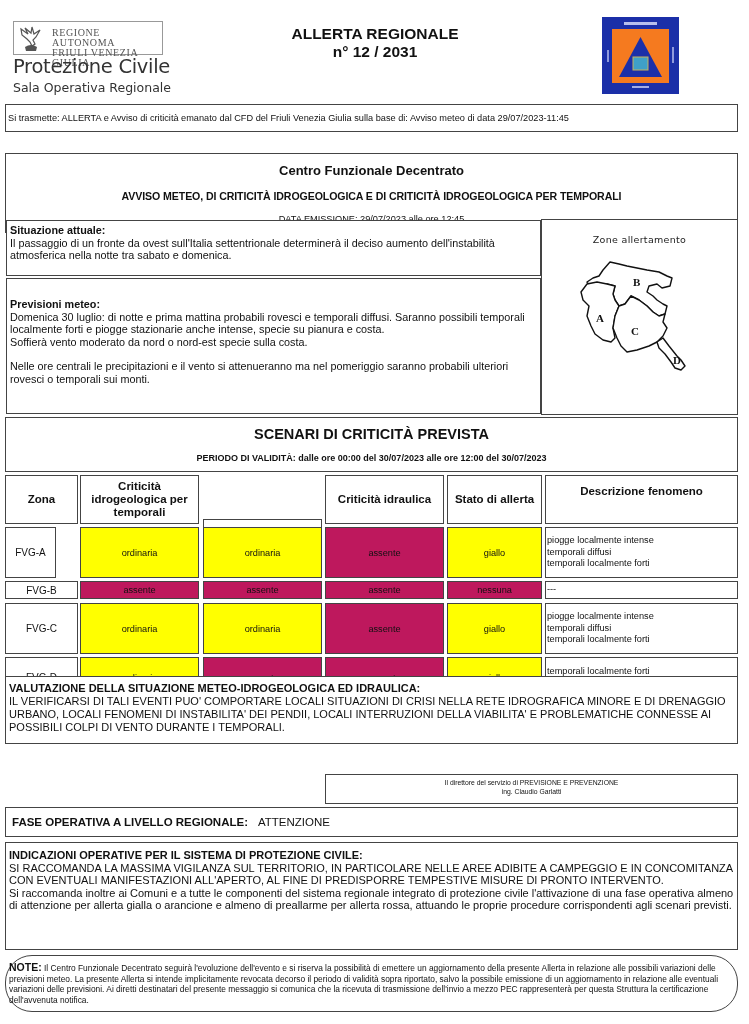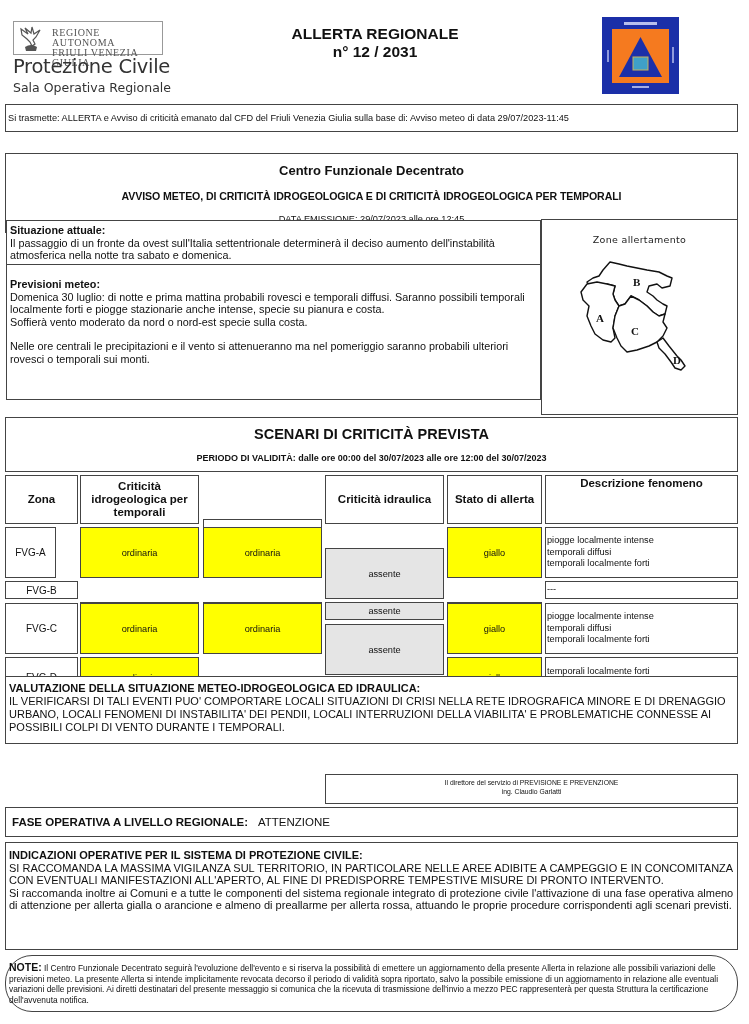--- a/index.html
+++ b/index.html
@@ -26,38 +26,38 @@
   #transmit { left: 5px; top: 104px; width: 733px; height: 28px; font-size: 9.2px; padding: 8px 2px; white-space: nowrap; }
 
   
   #cfd { left: 5px; top: 136px; width: 733px; height: 80px; text-align: center; margin-top: 17px; }
   #cfd-title { position: absolute; left: 0; right: 0; top: 9px; font-weight: bold; font-size: 13px; }
   #cfd-sub { position: absolute; left: 0; right: 0; top: 36px; font-weight: bold; font-size: 10.6px; letter-spacing: -0.1px; }
   #cfd-date { position: absolute; left: 0; right: 0; top: 60px; font-size: 9.2px; }
 
   
   #situazione { left: 6px; top: 220px; width: 535px; height: 56px; padding: 3px 3px; font-size: 10.8px; line-height: 12.5px; }
-  #previsioni { left: 6px; top: 264px; width: 535px; height: 136px; padding: 13px 3px; font-size: 10.8px; line-height: 12.5px; }
+  #previsioni { left: 6px; top: 278px; width: 535px; height: 136px; padding: 19px 3px; font-size: 10.8px; line-height: 12.5px; }
   .sec-head { font-weight: bold; }
   #map-box { left: 541px; top: 219px; width: 197px; height: 196px; }
   #map-label { position: absolute; left: 0; right: 0; top: 14px; text-align: center; font-family: "DejaVu Sans", sans-serif; font-size: 9.5px; letter-spacing: 0.3px; color: #222; }
   #map-svg { position: absolute; left: 35px; top: 36px; }
 
   
   #scenari { left: 5px; top: 417px; width: 733px; height: 55px; text-align: center; }
   #scenari-title { position: absolute; left: 0; right: 0; top: 8px; font-weight: bold; font-size: 14.5px; }
   #scenari-period { position: absolute; left: 0; right: 0; top: 35px; font-weight: bold; font-size: 9px; }
 
   
   .cell { position: absolute; border: 1.5px solid #444; display: flex; align-items: center; justify-content: center; text-align: center; font-size: 9.2px; }
   .hcell { font-weight: bold; font-size: 11.5px; line-height: 13px; background: #fff; }
   .desc { justify-content: flex-start; text-align: left; font-size: 9.2px; line-height: 11.5px; padding-left: 1px; background: #fff; }
   .zone { background: #fff; font-size: 10px; }
   .yellow { background: #ffff00; text-align: center; }
-  .green { background: #e5e5e5; margin-top: 21px; }
+  .green { background: #be185d; }
 
   
   #valutazione { left: 5px; top: 676px; width: 733px; height: 68px; padding: 5px 3px; font-size: 11px; line-height: 13px; }
   #director { left: 325px; top: 774px; width: 413px; height: 30px; text-align: center; font-size: 6.8px; line-height: 9px; padding-top: 3px; }
   #fase { left: 5px; top: 807px; width: 733px; height: 30px; font-size: 11.5px; padding: 8px 6px; }
   #fase .lbl { font-weight: bold; }
   #fase .val { margin-left: 10px; }
   #indicazioni { left: 5px; top: 842px; width: 733px; height: 108px; padding: 6px 3px; font-size: 11px; line-height: 12.6px; }
   #note { left: 5px; top: 955px; width: 733px; height: 57px; padding: 6px 3px; font-size: 8.4px; line-height: 10.6px; border-radius: 27px; }
   #note .lbl { font-weight: bold; font-size: 10.5px; }
@@ -144,21 +144,21 @@
   <div id="scenari-title">SCENARI DI CRITICITÀ PREVISTA</div>
   <div id="scenari-period">PERIODO DI VALIDITÀ: dalle ore 00:00 del 30/07/2023 alle ore 12:00 del 30/07/2023</div>
 </div>
 
 <div id="table">
   <div class="cell hcell" style="left:5px;top:475px;width:73px;height:49px;">Zona</div>
   <div class="cell hcell" style="left:80px;top:475px;width:119px;height:49px;">Criticità idrogeologica per temporali</div>
   <div class="cell hcell" style="left:203px;top:475px;width:119px;height:49px;margin-top:44px;">Criticità idrogeologica</div>
   <div class="cell hcell" style="left:325px;top:475px;width:119px;height:49px;">Criticità idraulica</div>
   <div class="cell hcell" style="left:447px;top:475px;width:95px;height:49px;">Stato di allerta</div>
-  <div class="cell hcell" style="left:545px;top:475px;width:193px;height:49px;align-items:flex-start;padding-top:1px;">Descrizione fenomeno</div>
+  <div class="cell hcell" style="left:545px;top:475px;width:193px;height:49px;align-items:flex-start;padding-top:9px;">Descrizione fenomeno</div>
 
   <div id="table-rows">
       <div>
         <div class="cell zone" style="left: 5px; top: 527px; width: 51px; height: 51px;">FVG-A</div>
         <div class="cell  yellow" style="left: 80px; top: 527px; width: 119px; height: 51px;">ordinaria</div>
         <div class="cell  yellow" style="left: 203px; top: 527px; width: 119px; height: 51px;">ordinaria</div>
         <div class="cell  green" style="left: 325px; top: 527px; width: 119px; height: 51px;">assente</div>
         <div class="cell  yellow" style="left: 447px; top: 527px; width: 95px; height: 51px;">giallo</div>
         <div class="cell desc" style="left: 545px; top: 527px; width: 193px; height: 51px;">
           <div>

